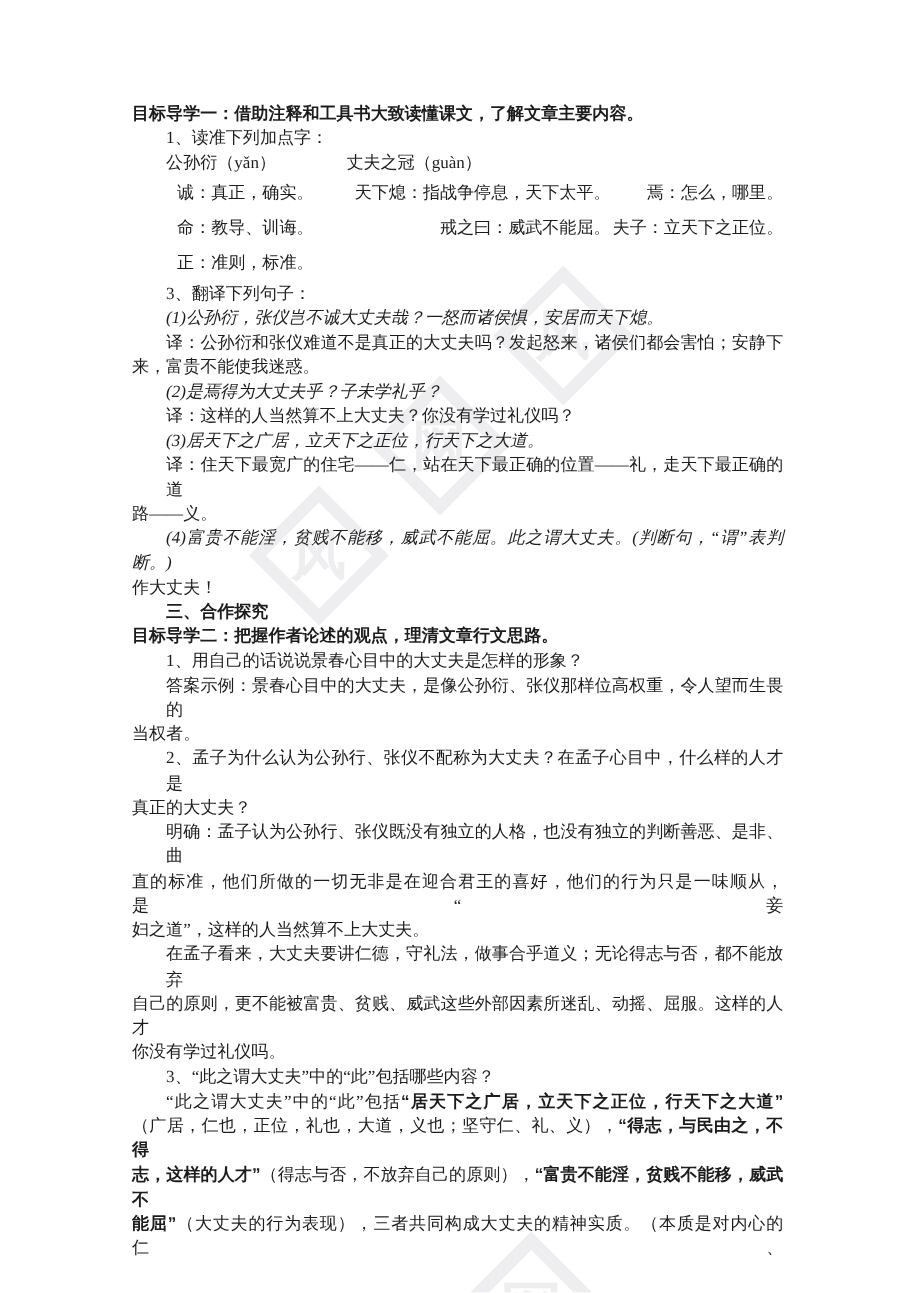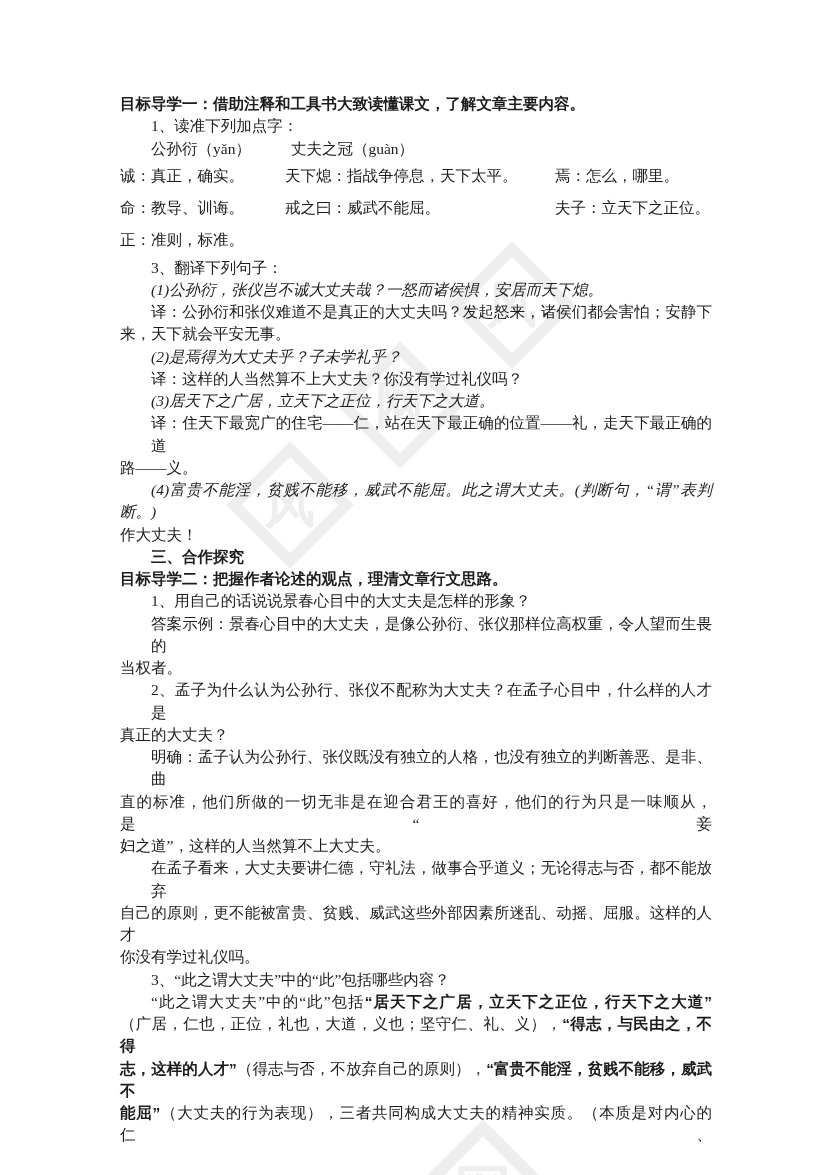--- a/index.html
+++ b/index.html
@@ -30,26 +30,27 @@
     font-weight:700;
   }
   .kai{
     font-style:italic;
     font-family:"Liberation Serif","DejaVu Serif",serif;
   }
   .b{
     font-family:"Liberation Sans","DejaVu Sans",sans-serif;
     font-weight:700;
   }
-  .gap{margin-left:40px;}
+  .gap{margin-left:64px;}
   .row{
     display:grid;
     grid-template-columns:165px 270px 1fr;
     padding-top:5px;padding-bottom:5px;
     white-space:nowrap;
+    text-align:right;
   }
   
   .stamp{
     position:absolute;
     box-sizing:border-box;
     transform:rotate(45deg);
     display:flex;align-items:center;justify-content:center;
     pointer-events:none;
   }
   .stamp > span{
@@ -91,21 +92,21 @@
         <span>夫子：立天下之正位。</span>
       </div>
       <div class="line row">
         <span>正：准则，标准。</span>
         <span></span>
         <span></span>
       </div>
       <div class="line ind"><span>3、翻译下列句子：</span></div>
       <div class="line ind kai"><span>(1)公孙衍，张仪岂不诚大丈夫哉？一怒而诸侯惧，安居而天下熄。</span></div>
       <div class="line ind fill"><span>译：公孙衍和张仪难道不是真正的大丈夫吗？发起怒来，诸侯们都会害怕；安静下</span></div>
-      <div class="line"><span>来，天下就会平安无事。</span></div>
+      <div class="line"><span>来，富贵不能使我迷惑。</span></div>
       <div class="line ind kai"><span>(2)是焉得为大丈夫乎？子未学礼乎？</span></div>
       <div class="line ind"><span>译：这样的人当然算不上大丈夫？你没有学过礼仪吗？</span></div>
       <div class="line ind kai"><span>(3)居天下之广居，立天下之正位，行天下之大道。</span></div>
       <div class="line ind fill"><span>译：住天下最宽广的住宅——仁，站在天下最正确的位置——礼，走天下最正确的道</span></div>
       <div class="line"><span>路——义。</span></div>
       <div class="line ind fill kai"><span>(4)富贵不能淫，贫贱不能移，威武不能屈。此之谓大丈夫。(判断句，“谓”表判</span></div>
       <div class="line kai"><span>断。)</span></div>
       <div class="line"><span>作大丈夫！</span></div>
       <div class="line ind hd"><span>三、合作探究</span></div>
       <div class="line hd"><span>目标导学二：把握作者论述的观点，理清文章行文思路。</span></div>

